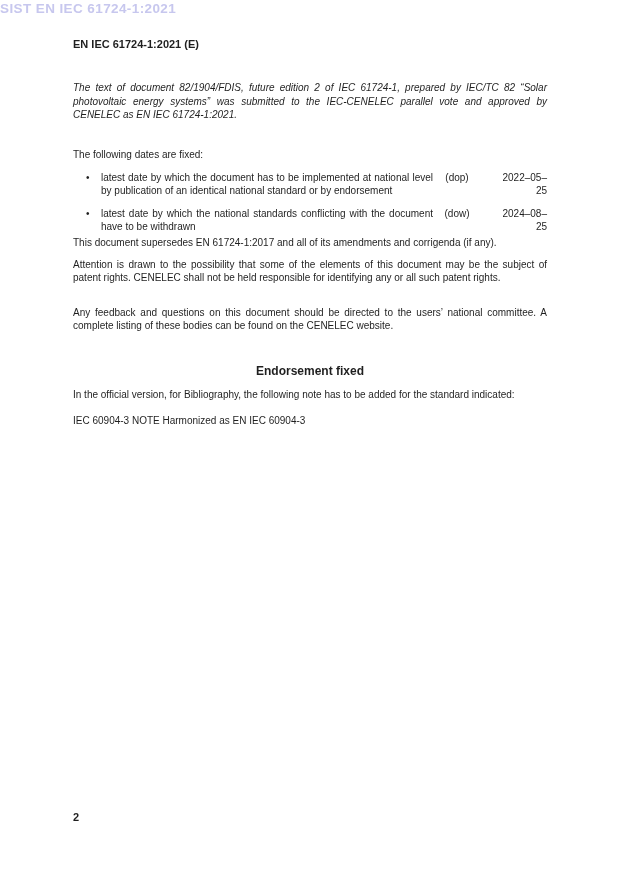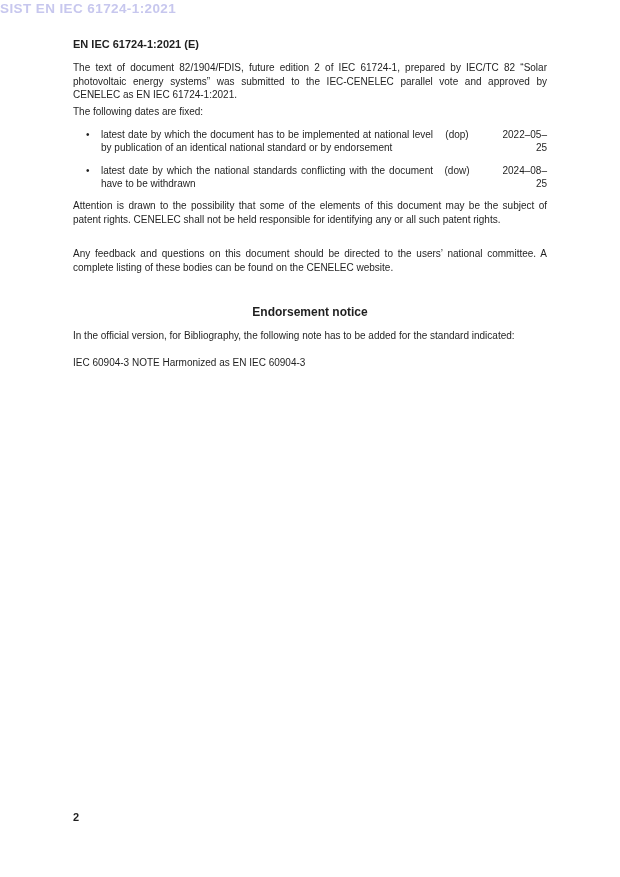--- a/index.html
+++ b/index.html
@@ -36,22 +36,22 @@
     font-size: 14px;
     line-height: 16px;
     font-weight: bold;
   }
   p {
     margin: 0;
     font-size: 10px;
     line-height: 13.5px;
     text-align: justify;
   }
-  .p1 { margin-top: 10px; }
-  .p-dates { margin-top: 3px; }
+  .p1 { margin-top: 30px; font-style: italic; }
+  .p-dates { margin-top: 26px; }
   .bullet-row {
     display: flex;
     align-items: flex-start;
     font-size: 10px;
     line-height: 13.5px;
   }
   .bullet-row.first { margin-top: 9.5px; }
   .bullet-row.second { margin-top: 9px; }
   .bullet { width: 28px; padding-left: 13px; box-sizing: border-box; }
   .bullet-text { width: 332px; text-align: justify; }
@@ -101,26 +101,27 @@
       <span class="bullet-date">2022–05–25</span>
     </div>
 
     <div class="bullet-row second">
       <span class="bullet">•</span>
       <span class="bullet-text">latest date by which the national standards conflicting with the document have to be withdrawn</span>
       <span class="bullet-label">(dow)</span>
       <span class="bullet-date">2024–08–25</span>
     </div>
 
+    <p class="p-supersedes">This document supersedes EN 61724-1:2017 and all of its amendments and corrigenda (if any).</p>
 
     <p class="p-attention">Attention is drawn to the possibility that some of the elements of this document may be the subject of patent rights. CENELEC shall not be held responsible for identifying any or all such patent rights.</p>
 
     <p class="p-feedback">Any feedback and questions on this document should be directed to the users’ national committee. A complete listing of these bodies can be found on the CENELEC website.</p>
 
-    <div class="h-endorsement">Endorsement notice</div>
+    <div class="h-endorsement">Endorsement fixed</div>
 
 
     <p class="p-e2">In the official version, for Bibliography, the following note has to be added for the standard indicated:</p>
 
     <p class="p-note">IEC 60904-3 NOTE Harmonized as EN IEC 60904-3</p>
 
   </div>
 
   <div class="page-number">2</div>
 

